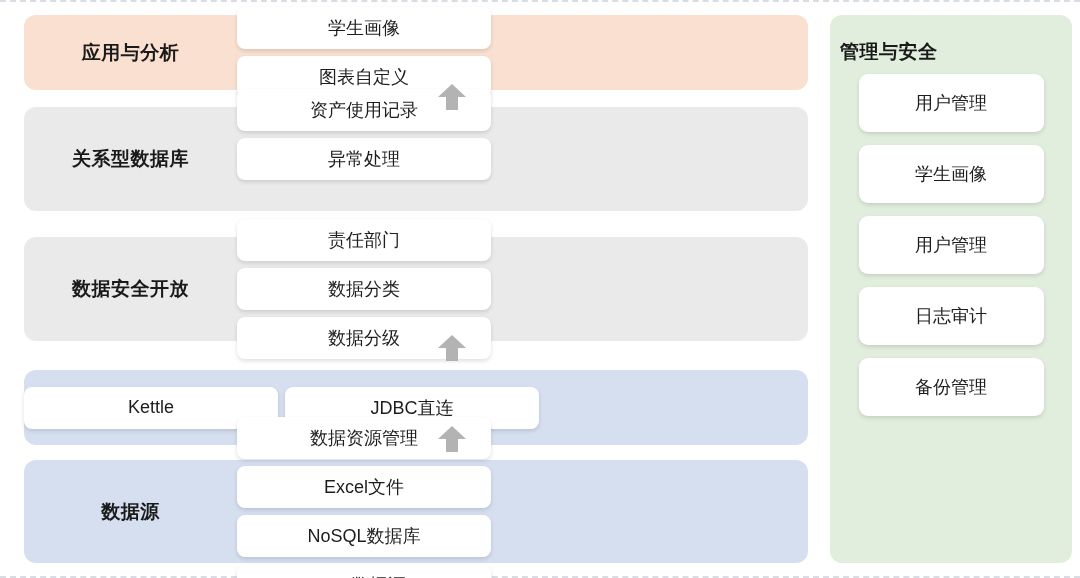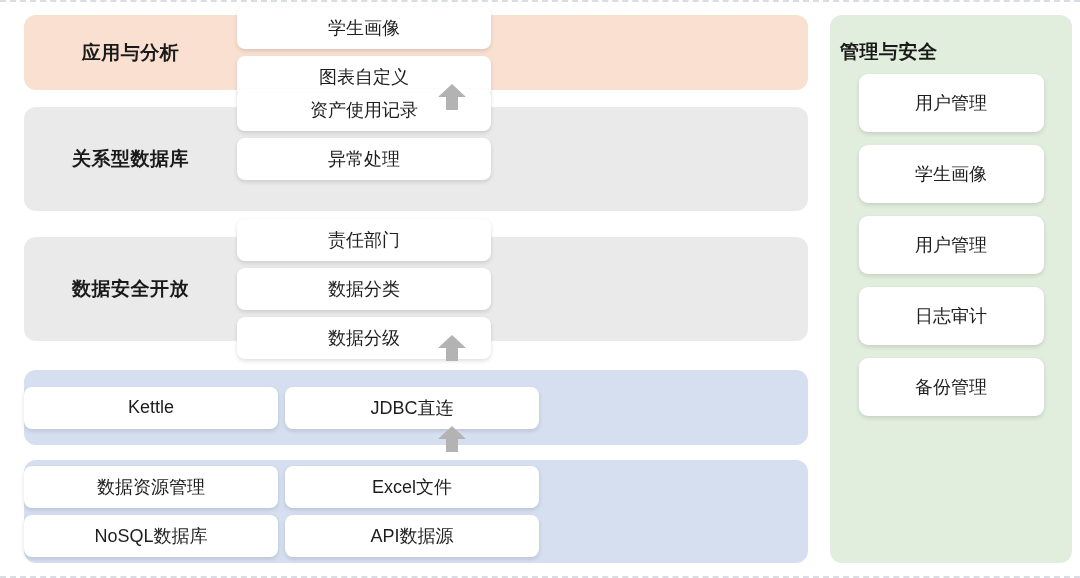--- a/index.html
+++ b/index.html
@@ -177,20 +177,21 @@
     </div>
 
     <div class="layer-row blue" style="top:355px;height:75px;">
       <div class="row-cards">
         <div class="card">Kettle</div>
         <div class="card">JDBC直连</div>
       </div>
     </div>
 
     <div class="layer-row blue" style="top:445px;height:103px;">
+      <div class="row-title">数据源</div>
       <div class="row-cards">
         <div class="card">数据资源管理</div>
         <div class="card">Excel文件</div>
         <div class="card">NoSQL数据库</div>
         <div class="card">API数据源</div>
       </div>
     </div>
   </div>
 
   <div class="arrow" style="left:437px;top:82px;height:26px;">

